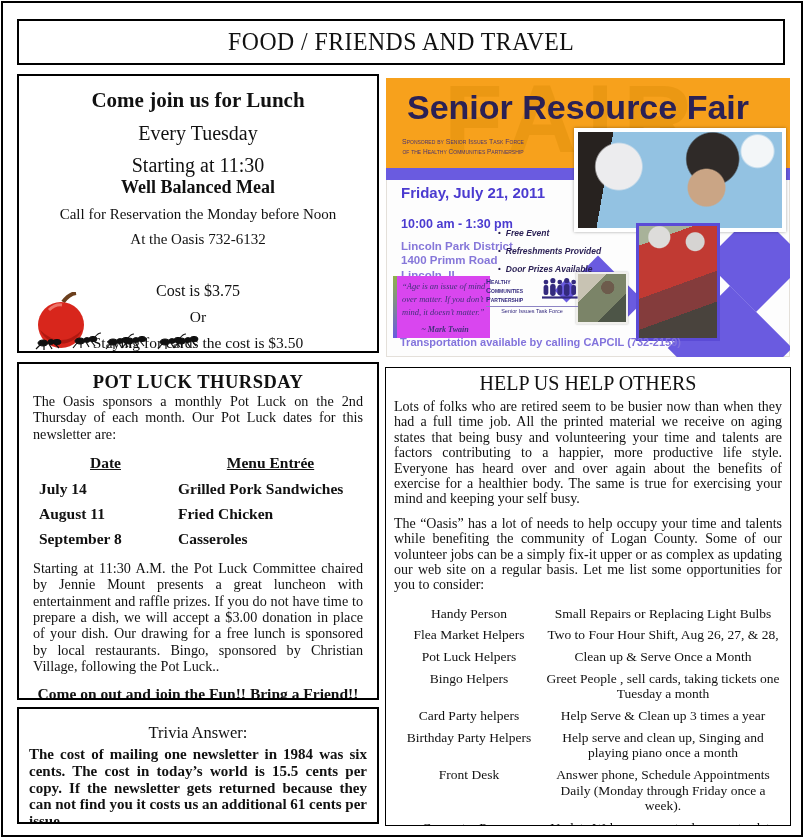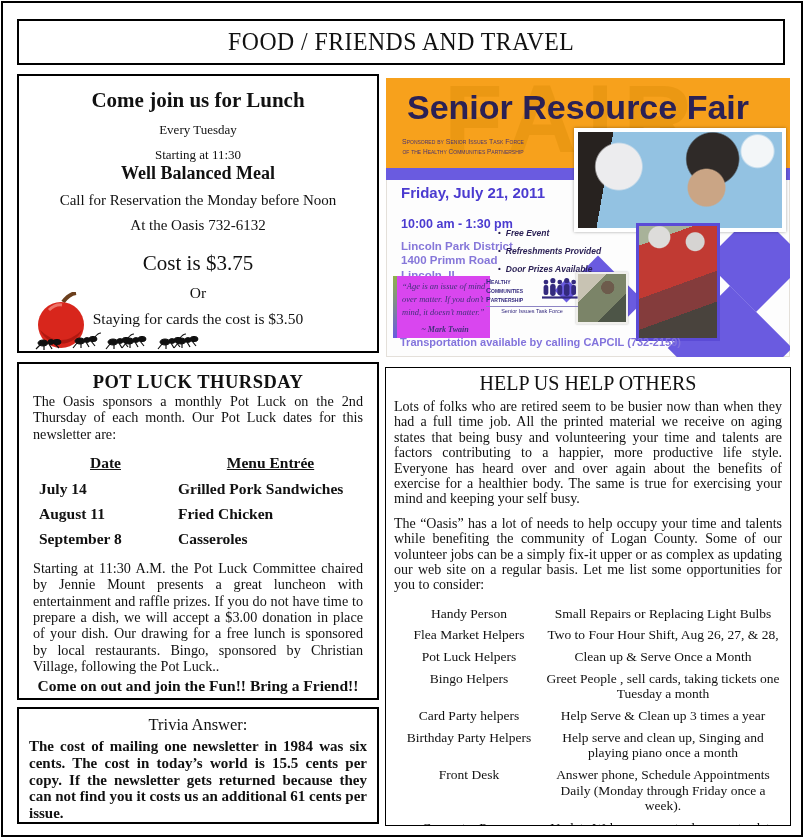--- a/index.html
+++ b/index.html
@@ -16,24 +16,24 @@
     display:flex; align-items:center; justify-content:center;
   }
   .header-title { font-size:25px; letter-spacing:0.5px; transform:scaleX(0.95); white-space:nowrap; }
 
   
   .lunch-box {
     position:absolute; left:17px; top:74px; width:362px; height:279px;
     border:2px solid #000; box-sizing:border-box; text-align:center;
   }
   .lunch-title   { font-size:21px; font-weight:bold; margin-top:12px; }
-  .lunch-line    { font-size:13px; margin-top:9px; }
+  .lunch-line    { font-size:20px; margin-top:9px; }
   .lunch-subtitle{ font-size:18px; font-weight:bold; }
   .lunch-detail  { font-size:15px; margin-top:8px; }
-  .lunch-cost1   { font-size:21px; margin-top:17px; }
+  .lunch-cost1   { font-size:16px; margin-top:34px; }
   .lunch-cost    { font-size:15.5px; margin-top:8px; }
   .apple-ants    { position:absolute; left:6px; bottom:1px; }
 
   
   .poster {
     position:absolute; left:386px; top:78px; width:404px; height:279px;
     background:#fdfdfd; overflow:hidden; font-family:"Liberation Sans", sans-serif;
     box-shadow:0 0 0 1px #e4e0da inset;
   }
   .poster-banner { position:absolute; left:0; top:0; width:100%; height:90px; background:var(--banner-orange); overflow:hidden; z-index:1; }
@@ -108,41 +108,41 @@
   .potluck-title { text-align:center; font-size:18.5px; font-weight:bold; letter-spacing:0.5px; margin-top:8px; }
   .potluck-intro { font-size:14.2px; line-height:1.15; text-align:justify; }
   .menu-head { display:flex; font-weight:bold; font-size:15.5px; margin:12px 0 8px; }
   .menu-head .col1 { width:145px; text-align:center; }
   .menu-head .col2 { flex:1; text-align:center; }
   .menu-head span span { text-decoration:underline; }
   .menu-row { display:flex; font-weight:bold; font-size:15.5px; margin-bottom:7px; }
   .menu-date { width:145px; padding-left:6px; box-sizing:border-box; }
   .menu-item { flex:1; }
   .potluck-body { font-size:14.2px; line-height:1.15; text-align:justify; margin-top:12px; }
-  .potluck-footer { text-align:center; font-size:15.5px; font-weight:bold; margin-top:3px; }
+  .potluck-footer { text-align:center; font-size:15.5px; font-weight:bold; margin-top:11px; }
 
   
   .help-box {
     position:absolute; left:385px; top:367px; width:406px; height:459px;
     border:1px solid #000; box-sizing:border-box; padding:0 8px; overflow:hidden;
   }
   .help-title { text-align:center; font-size:20px; margin-top:4px; }
   .help-p { font-size:14px; line-height:1.1; text-align:justify; margin-top:4px; }
   .help-p + .help-p { margin-top:9px; }
   .help-jobs { margin-top:13px; }
   .job-row { display:flex; font-size:13.5px; line-height:1.16; margin-bottom:6px;text-align:center; }
   .job-role { width:150px; flex:none; }
   .job-desc { flex:1; }
 
   
   .trivia-box {
     position:absolute; left:17px; top:707px; width:362px; height:117px;
     border:2px solid #000; box-sizing:border-box; padding:0 10px; overflow:hidden;
   }
-  .trivia-title { text-align:center; font-size:16.5px; margin-top:6px; }
+  .trivia-title { text-align:center; font-size:16.5px; margin-top:14px; }
   .trivia-body  { font-size:15px; font-weight:bold; line-height:1.12; text-align:justify; margin-top:3px; }
 </style>
 </head>
 <body>
 
 <div class="page">
   <div class="page-frame"></div>
 
   <div class="header-box">
     <div class="header-title">FOOD / FRIENDS AND TRAVEL</div>

